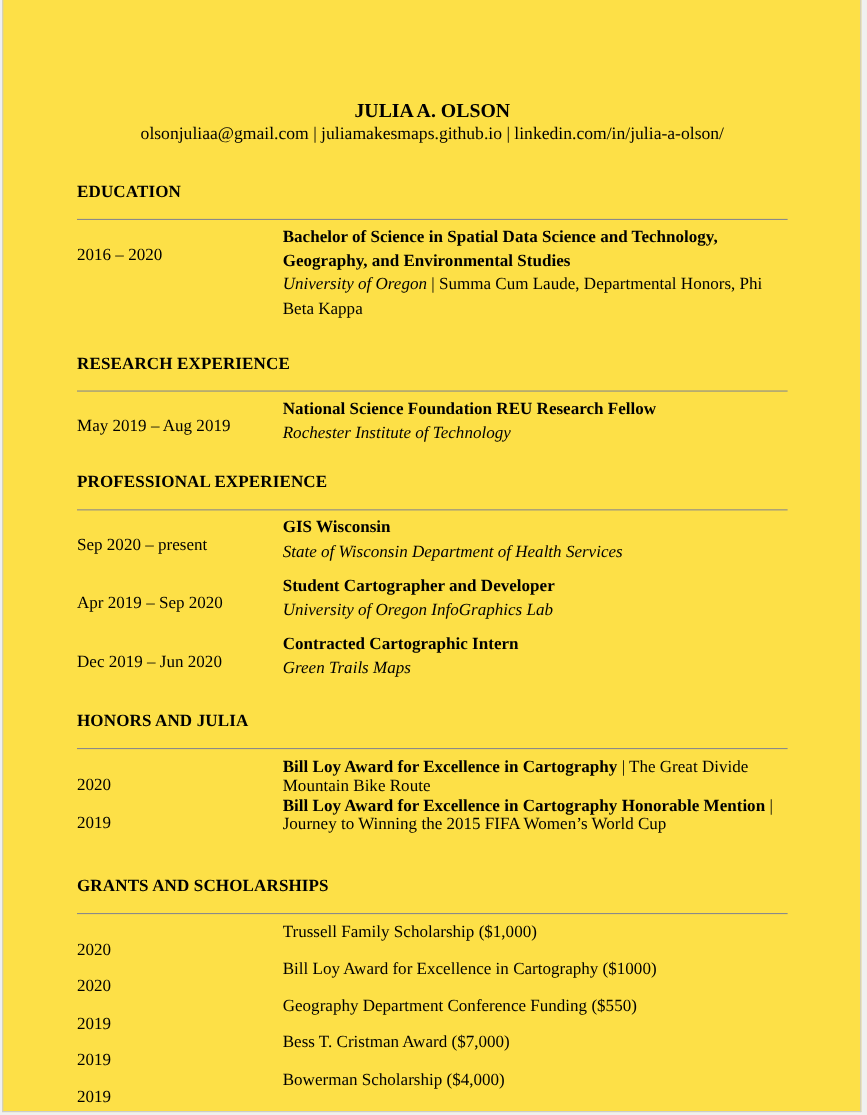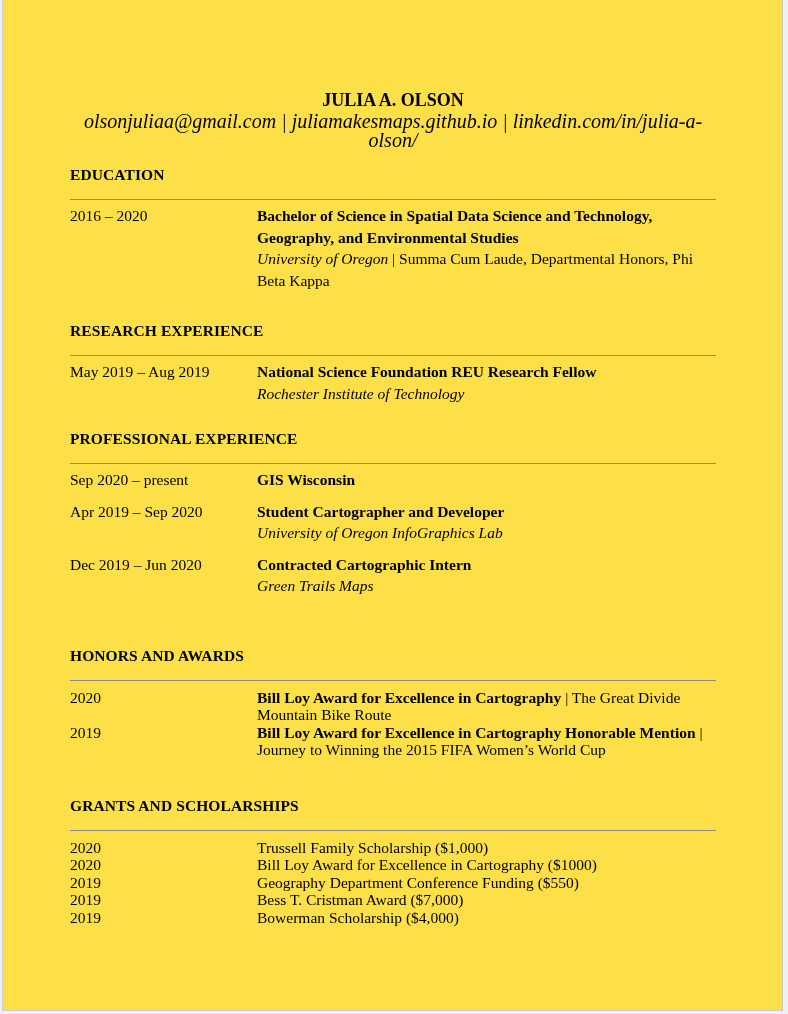--- a/index.html
+++ b/index.html
@@ -30,23 +30,22 @@
     left: 67px; top: 88px;
     width: 646px;
     text-align: center;
   }
   .name {
     font-size: 18px;
     font-weight: bold;
     line-height: 24px;
   }
   .contact {
-    font-size: 20px;
+    font-size: 16px;
     line-height: 19px;
-    font-style: italic;
   }
   .section {
     position: absolute;
     left: 67px;
     width: 646px;
     font-size: 15.5px;
   }
   .sec-0 { top: 166px; }
   .sec-1 { top: 322px; }
   .sec-2 { top: 430px; }
@@ -61,20 +60,21 @@
     letter-spacing: 0.1px;
   }
   .rows { margin-top: 5px; }
   .tight .rows { margin-top: 8px; }
   .row { display: flex; align-items: flex-start; }
   .wide .row + .row { margin-top: 10px; }
   .date {
     width: 187px;
     flex: 0 0 187px;
     white-space: nowrap;
+    margin-top: 16px;
   }
   .desc { width: 459px; }
   .line { white-space: nowrap; }
   .wide .line, .wide .date { line-height: 21.6px; }
   .tight .line, .tight .date { line-height: 17.4px; }
   .seg-bold { font-weight: bold; }
   .seg-italic { font-style: italic; }
 </style>
 </head>
 <body>
@@ -111,40 +111,41 @@
           </div>
         </div>
       </div>
       <div class="section wide sec-2">
         <div class="sec-title">PROFESSIONAL EXPERIENCE</div>
         <div class="rows">
           <div class="row">
             <div class="date">Sep 2020 – present</div>
             <div class="desc">
               <div class="line"><span class="seg-bold">GIS Wisconsin</span></div>
+              <div class="line"><span class="seg-italic">State of Wisconsin Department of Health Services</span></div>
             </div>
           </div>
           <div class="row">
             <div class="date">Apr 2019 – Sep 2020</div>
             <div class="desc">
               <div class="line"><span class="seg-bold">Student Cartographer and Developer</span></div>
               <div class="line"><span class="seg-italic">University of Oregon InfoGraphics Lab</span></div>
             </div>
           </div>
           <div class="row">
             <div class="date">Dec 2019 – Jun 2020</div>
             <div class="desc">
               <div class="line"><span class="seg-bold">Contracted Cartographic Intern</span></div>
               <div class="line"><span class="seg-italic">Green Trails Maps</span></div>
             </div>
           </div>
         </div>
       </div>
       <div class="section tight sec-3">
-        <div class="sec-title">HONORS AND AWARDS</div>
+        <div class="sec-title">HONORS AND JULIA</div>
         <div class="rows">
           <div class="row">
             <div class="date">2020</div>
             <div class="desc">
               <div class="line"><span class="seg-bold">Bill Loy Award for Excellence in Cartography</span><span> | The Great Divide</span></div>
               <div class="line"><span>Mountain Bike Route</span></div>
             </div>
           </div>
           <div class="row">
             <div class="date">2019</div>

